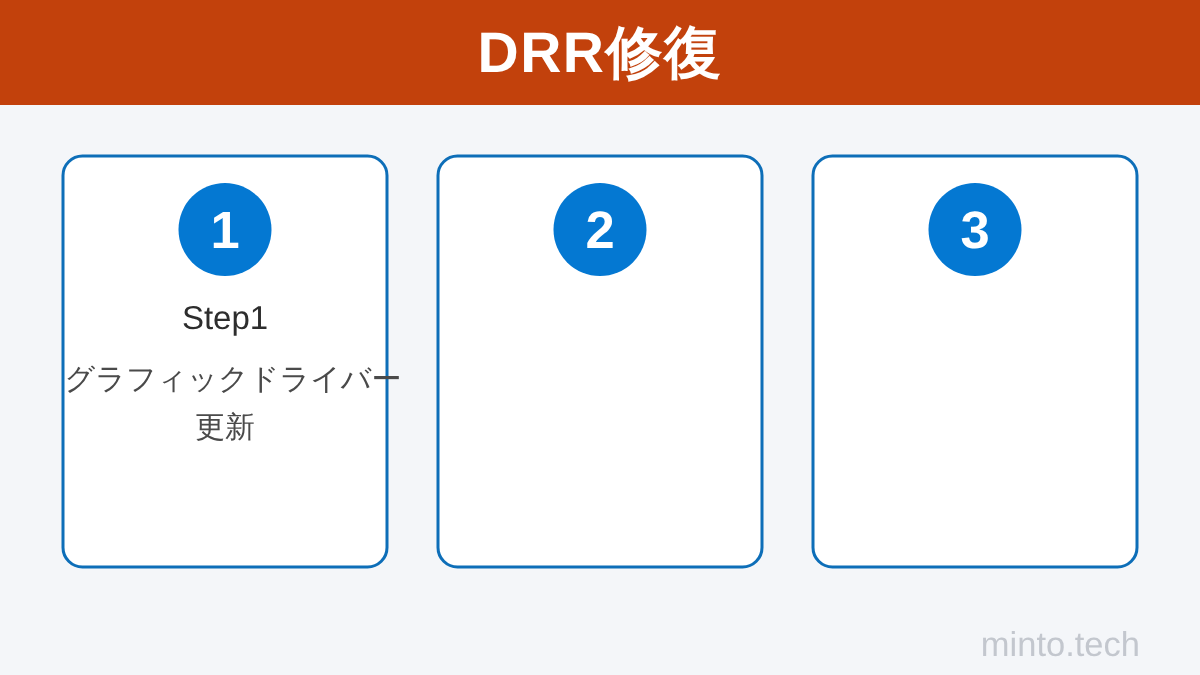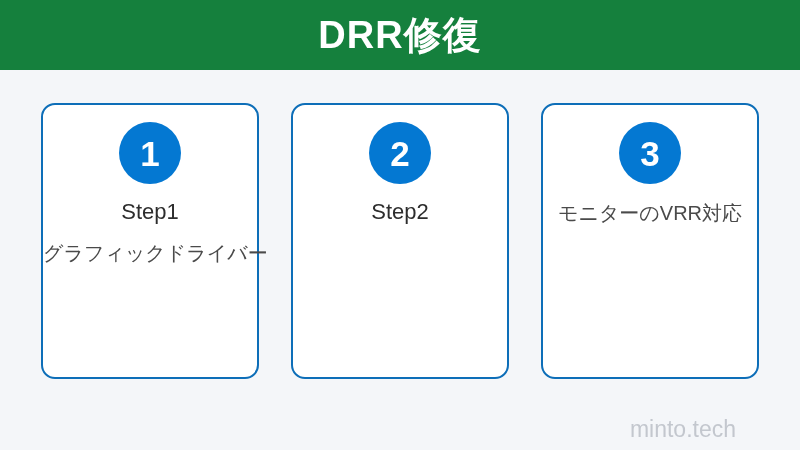--- a/index.html
+++ b/index.html
@@ -10,21 +10,21 @@
     width: 800px;
     height: 450px;
     background: #f4f6f9;
     font-family: "Liberation Sans", "DejaVu Sans", sans-serif;
     position: relative;
     overflow: hidden;
   }
   .header {
     width: 800px;
     height: 70px;
-    background: #15803d;
+    background: #c2410c;
     display: flex;
     align-items: center;
     justify-content: center;
   }
   .header h1 {
     margin: 0;
     color: #ffffff;
     font-size: 38px;
     font-weight: bold;
     letter-spacing: 1px;
@@ -71,21 +71,21 @@
     font-size: 20px;
     color: #4a4a4a;
     line-height: 32px;
   }
   .step-desc .line {
     white-space: nowrap;
     text-align: center;
   }
   .watermark {
     position: absolute;
-    right: 64px;
+    right: 40px;
     bottom: 7px;
     font-size: 23px;
     color: #c3c7ce;
   }
 </style>
 </head>
 <body>
 
 <div class="header">
   <h1>DRR修復</h1>
@@ -93,36 +93,35 @@
 
 <div class="cards">
 
   <div class="card">
     <div class="circle">
       <span>1</span>
     </div>
     <div class="step-label">Step1</div>
     <div class="step-desc">
       <div class="line">グラフィックドライバー</div>
+      <div class="line">更新</div>
     </div>
   </div>
 
   <div class="card">
     <div class="circle">
       <span>2</span>
     </div>
-    <div class="step-label">Step2</div>
     <div class="step-desc">
     </div>
   </div>
 
   <div class="card">
     <div class="circle">
       <span>3</span>
     </div>
     <div class="step-desc">
-      <div class="line">モニターのVRR対応</div>
     </div>
   </div>
 
 </div>
 
 <div class="watermark">minto.tech</div>
 
 </body></html>

